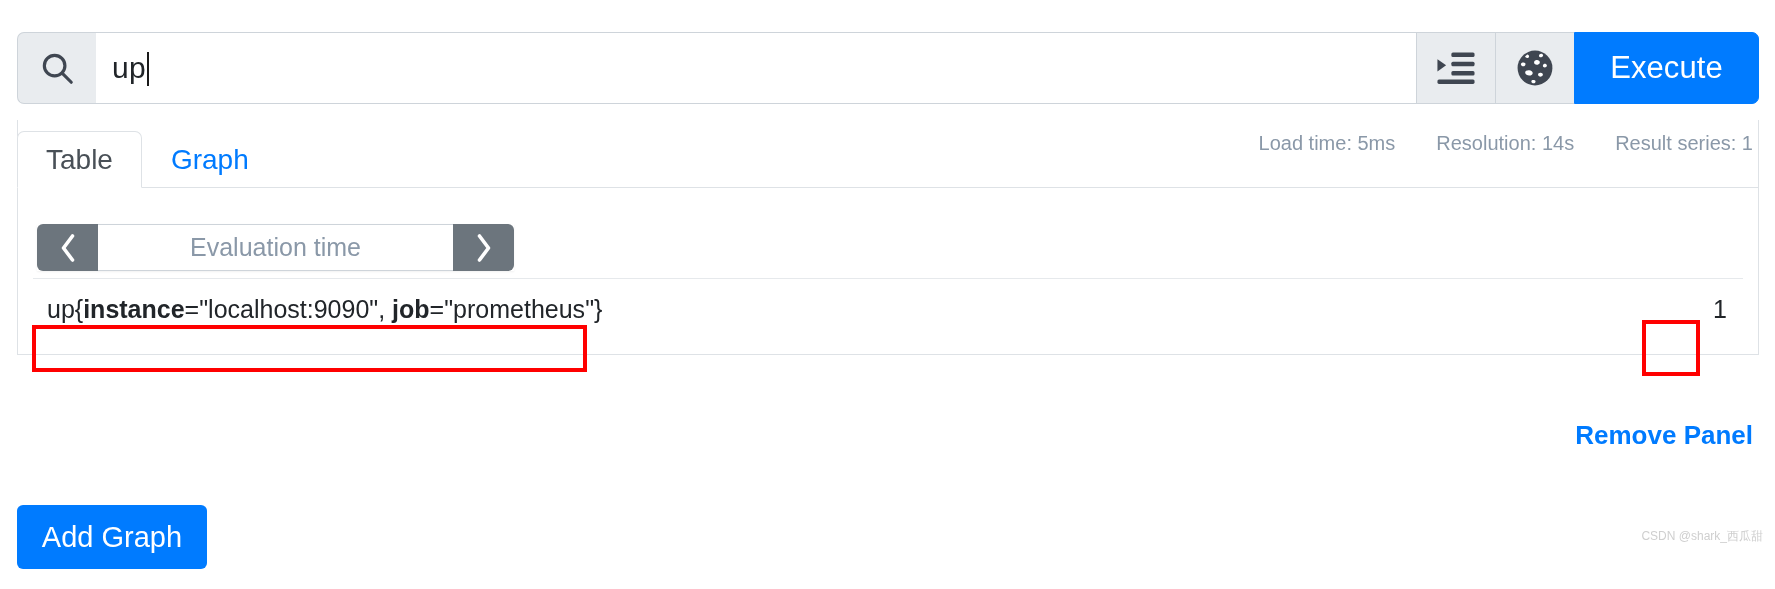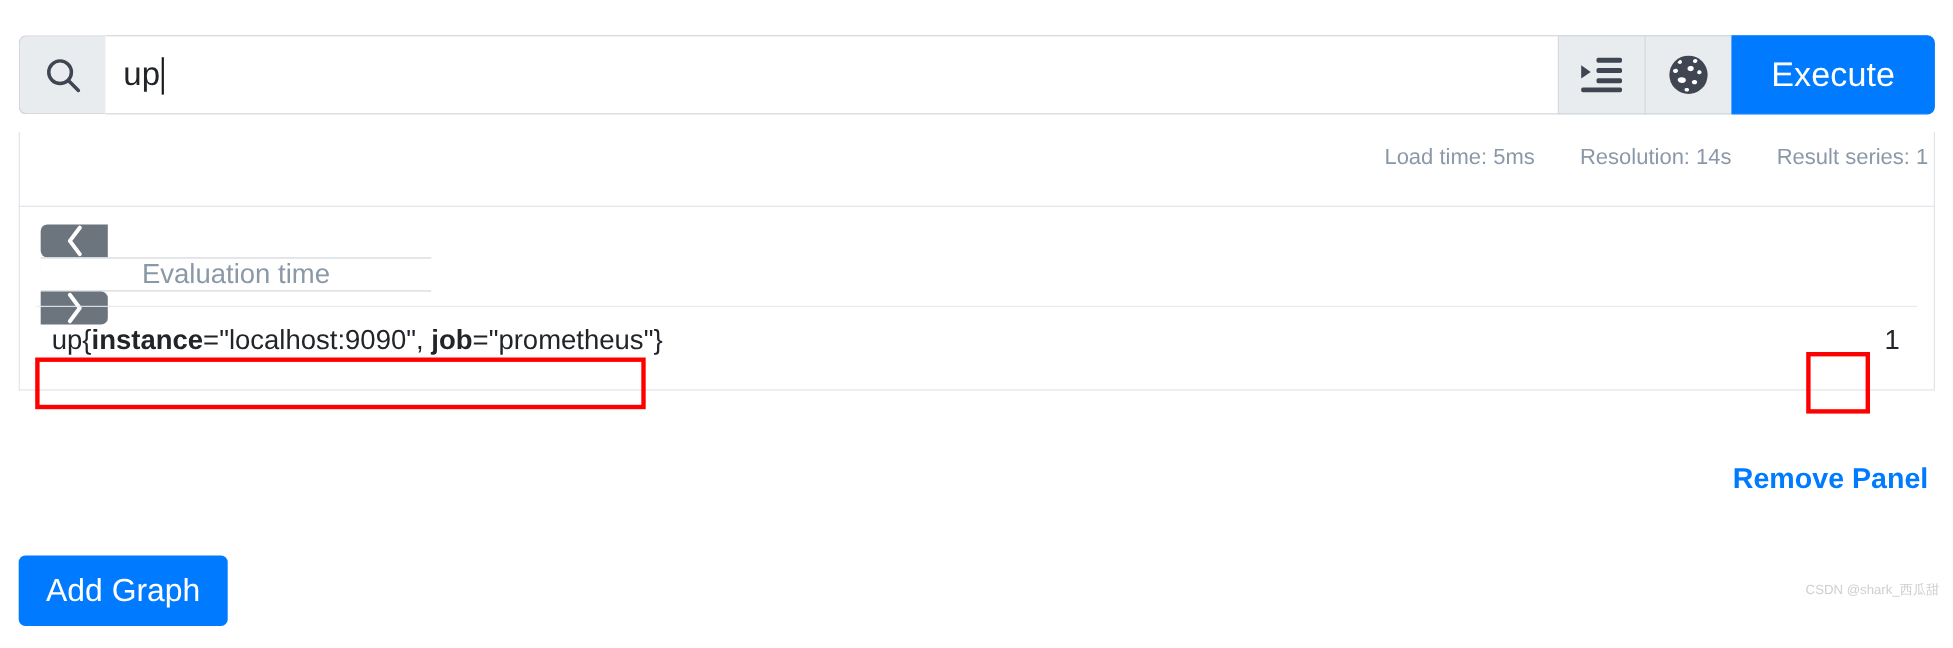--- a/index.html
+++ b/index.html
@@ -160,26 +160,25 @@
     gap: 41px;
     font-size: 20px;
     color: #8a98a8;
     white-space: nowrap;
   }
 
   
   .eval-group {
     position: absolute;
     left: 37px;
-    top: 204px;
+    top: 224px;
     height: 47px;
     display: flex;
     align-items: stretch;
     box-shadow: 0 1px 2px rgba(0,0,0,0.06);
-    flex-direction: column;
   }
   .eval-arrow {
     width: 61px;
     background: #6c757d;
     color: #fff;
     display: flex;
     align-items: center;
     justify-content: center;
     cursor: pointer;
     font-size: 25px;
@@ -331,20 +330,24 @@
       </span>
     </div>
 
     <button class="execute-btn">Execute</button>
   </div>
 
   <div class="panel"></div>
 
   <div class="tabs-underline"></div>
 
+  <div class="tabs-row">
+    <div class="tab active">Table</div>
+    <div class="tab inactive">Graph</div>
+  </div>
 
   <div class="meta-row">
     <span>Load time: 5ms</span>
     <span>Resolution: 14s</span>
     <span>Result series: 1</span>
   </div>
 
   <div class="eval-group">
     <div class="eval-arrow left">
       <span>

